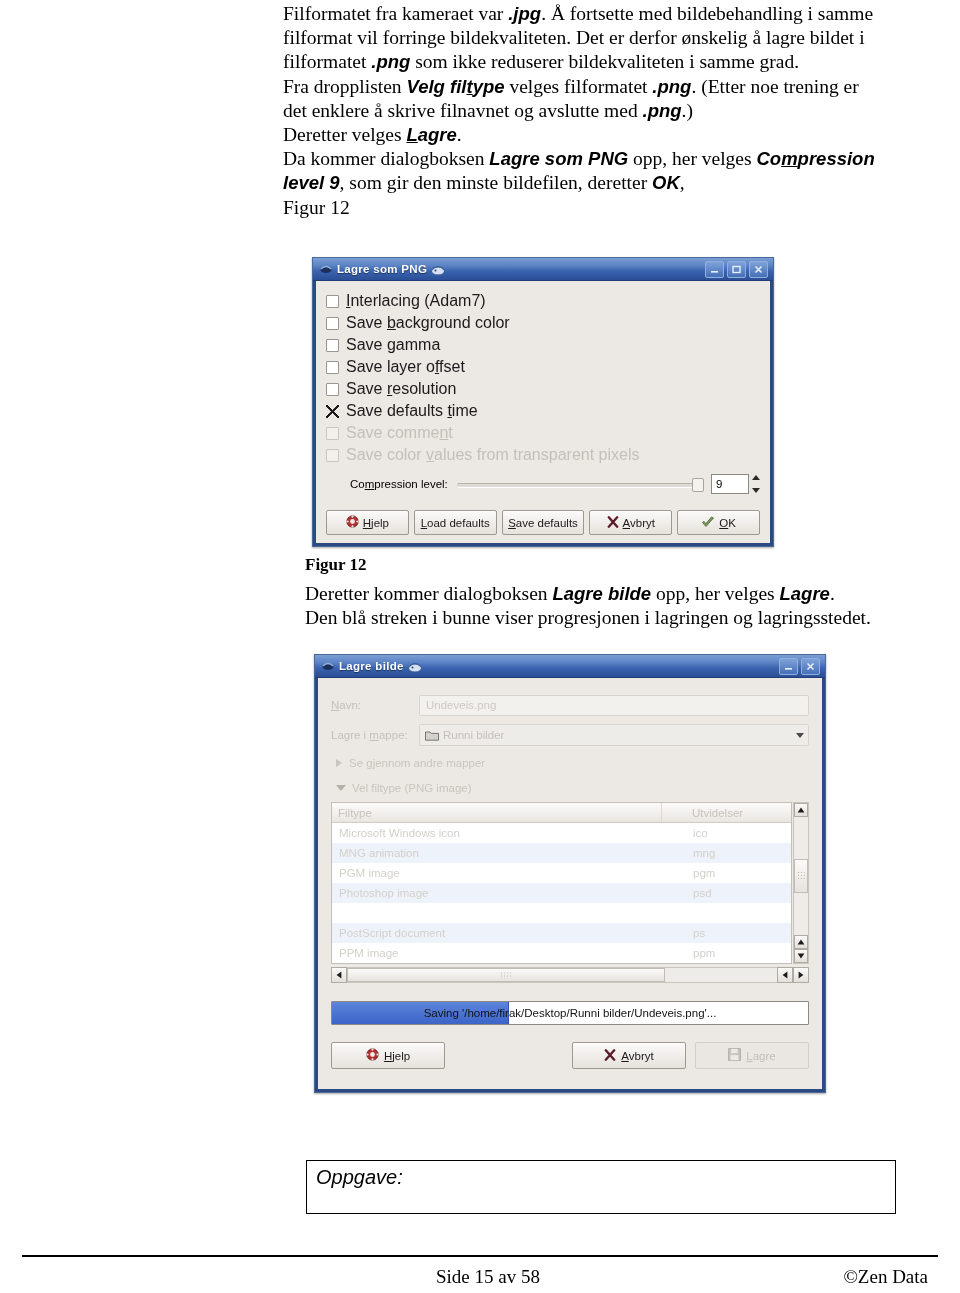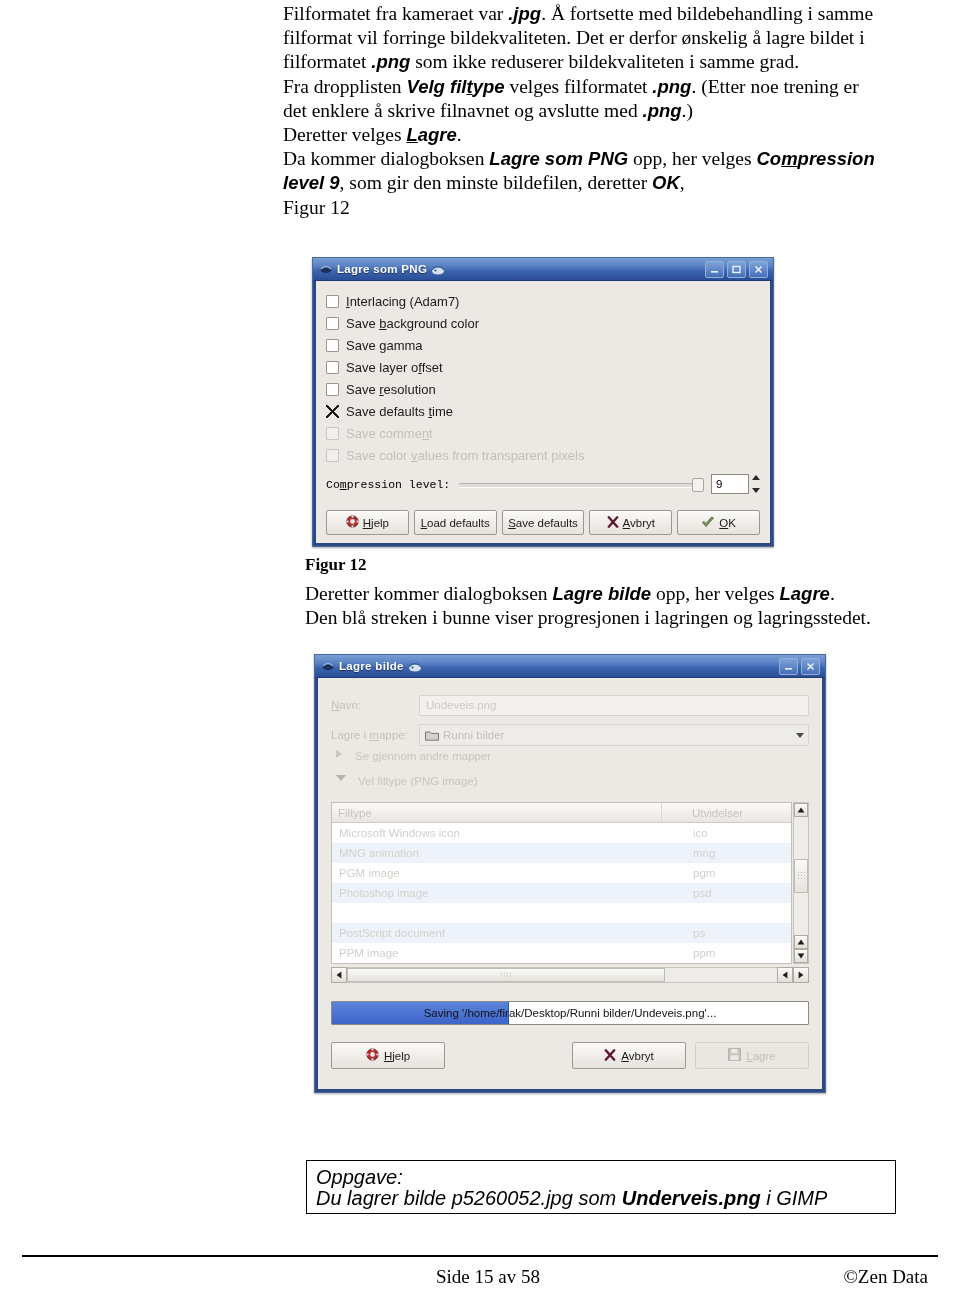--- a/index.html
+++ b/index.html
@@ -68,27 +68,27 @@
   }
   .chk.dim{border-color:#c9c6c1;background:#f2f0ed;}
   .chk.on::after{
     content:"";position:absolute;left:-1px;top:-1px;right:-1px;bottom:-1px;
     background:
       linear-gradient(45deg,transparent 43%,#1a1a1a 43%,#1a1a1a 57%,transparent 57%),
       linear-gradient(-45deg,transparent 43%,#1a1a1a 43%,#1a1a1a 57%,transparent 57%);
   }
   .chk.on{border-color:transparent;background:transparent;}
   .chk-lbl{
-    font-family:"Liberation Sans", sans-serif;font-size:13px;color:#1b1b1b;white-space:nowrap;
+    font-family:"Liberation Sans", sans-serif;font-size:16px;color:#1b1b1b;white-space:nowrap;
   }
   .chk-lbl u{text-decoration:underline;}
   .chk-row.disabled .chk-lbl{color:#c3c0ba;}
 
   .comp-row{display:flex;align-items:center;height:28px;margin-top:4px;}
-  .comp-lbl{font-family:Liberation Mono, monospace;font-size:11.5px;margin-right:9px;white-space:nowrap;}
+  .comp-lbl{font-family:Liberation Sans, sans-serif;font-size:11.5px;margin-right:9px;white-space:nowrap;margin-left:24px;}
   .comp-lbl u{text-decoration:underline;}
   .slider{flex:1;height:14px;position:relative;margin-right:7px;}
   .slider-track{position:absolute;left:0;right:0;top:6px;height:3px;
     background:#dedbd6;border-top:1px solid #b6b2ac;border-bottom:1px solid #fff;border-radius:2px;}
   .slider-knob{position:absolute;right:0;top:1px;width:10px;height:12px;
     background:#f4f2ef;border:1px solid #a8a49e;border-radius:2px;}
   .spin{display:flex;align-items:stretch;}
   .spin-val{
     width:38px;height:20px;background:#fff;border:1px solid #8d8983;
     font-family:"Liberation Sans", sans-serif;font-size:11.5px;
@@ -122,21 +122,21 @@
   }
   .f-combo{
     flex:1;height:22px;background:#eeecE8;border:1px solid #d7d4cf;border-radius:2px;
     display:flex;align-items:center;padding:0 4px 0 5px;box-sizing:border-box;
     font-family:"Liberation Sans", sans-serif;font-size:11.5px;color:#c4c1bb;
   }
   .combo-arrow{margin-left:auto;width:0;height:0;
     border-left:4px solid transparent;border-right:4px solid transparent;border-top:5px solid #4a4a4a;}
   .folder-ico{width:14px;height:11px;margin-right:4px;flex:none;}
 
-  .exp-row{display:flex;height:25px;padding-left:5px;gap:6px;}
+  .exp-row{display:flex;align-items:center;height:25px;padding-left:5px;}
   .exp-tri-r{width:0;height:0;border-top:4px solid transparent;border-bottom:4px solid transparent;
     border-left:6px solid #c9c6c0;margin-right:7px;}
   .exp-tri-d{width:0;height:0;border-left:5px solid transparent;border-right:5px solid transparent;
     border-top:6px solid #b5b2ac;margin-right:6px;}
   .exp-lbl{font-family:"Liberation Sans", sans-serif;font-size:11.5px;color:#c8c5bf;}
 
   .listwrap{display:flex;margin-top:2px;}
   .listbox{
     flex:1;border:1px solid #c2bfb9;background:#fff;overflow:hidden;
   }
@@ -561,20 +561,19 @@
           </span>
           <span><u>L</u><span>agre</span></span>
         </div>
       </div>
 
     </div>
   </div>
 
   <div class="taskbox">
     <p>Oppgave:</p>
-    <p><span>Du lagrer bilde p5260052.jpg som </span><b>Underveis.png</b><span> i GIMP</span></p>
   </div>
 
   <div class="hr"></div>
   <div class="pagenum">Side 15 av 58</div>
   <div class="copyright">©Zen Data</div>
 
 </div>
 
 </body></html>

